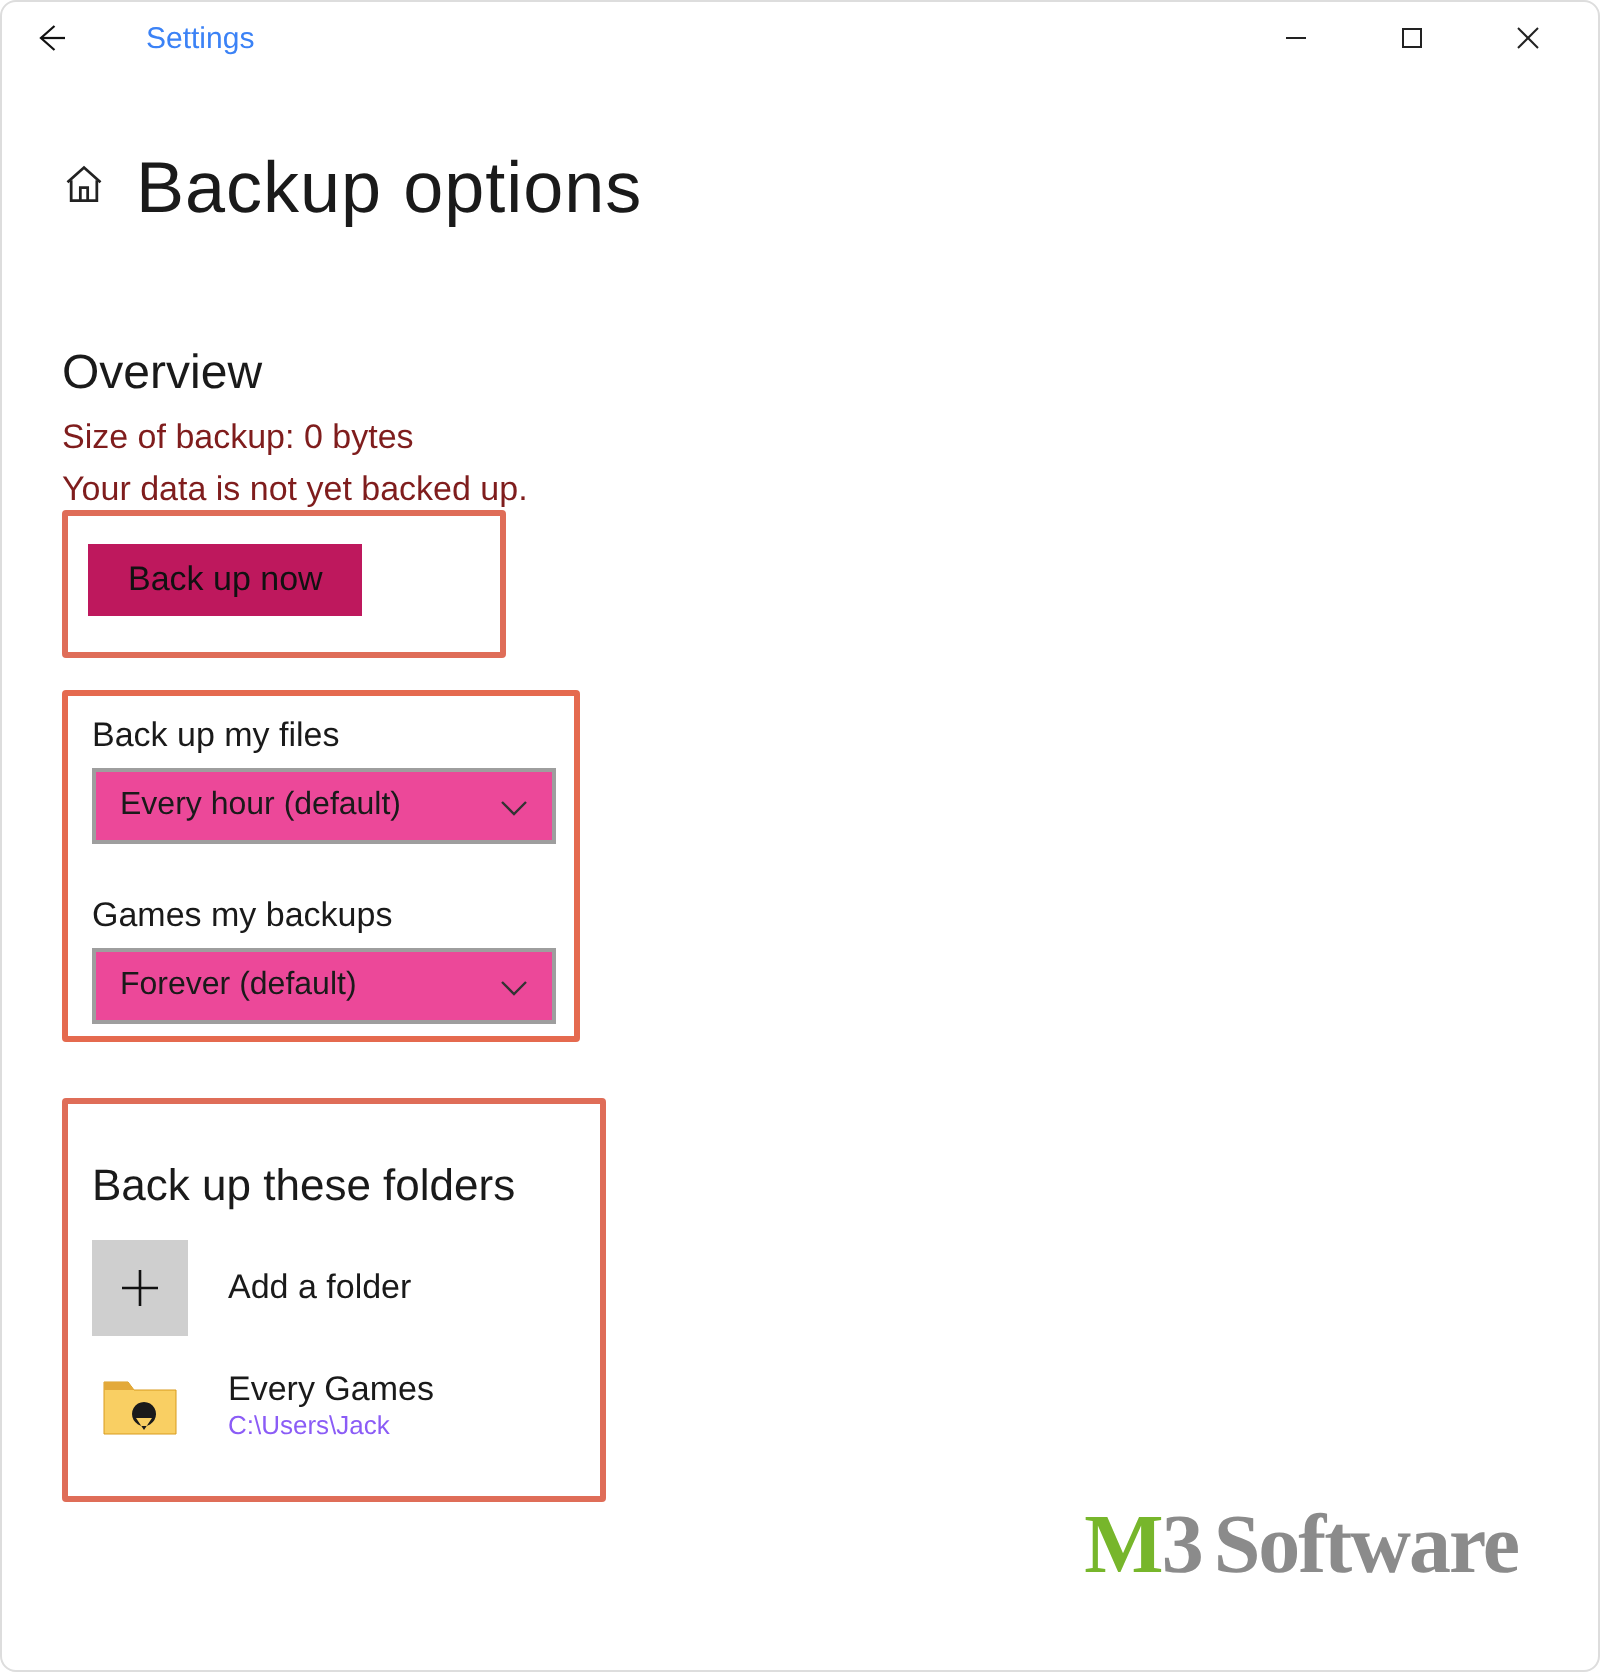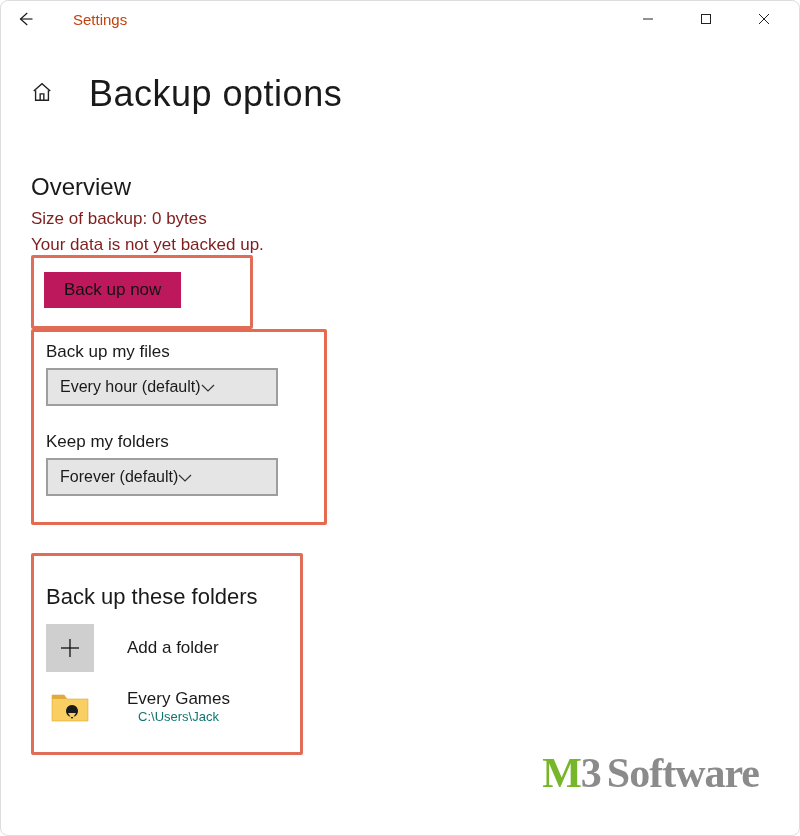--- a/index.html
+++ b/index.html
@@ -31,21 +31,21 @@
       height: 36px;
       display: flex;
       align-items: center;
       justify-content: center;
       font-size: 16px;
       color: #111;
     }
     .app-title {
       font-size: 15px;
       margin-left: 30px;
-      color: #c2410c;
+      color: #3b82f6;
     }
     .caption-ctrls {
       margin-left: auto;
       display: flex;
     }
     .cap-btn {
       width: 58px;
       height: 36px;
       display: flex;
       align-items: center;
@@ -54,21 +54,21 @@
       color: #222;
     }
     .cap-btn svg { stroke: #222; }
     
     .content {
       padding: 28px 30px 0 30px;
     }
     .page-title-row {
       display: flex;
       align-items: center;
-      gap: 36px;
+      gap: 15px;
       margin-top: 8px;
     }
     .home-icon svg { stroke: #222; fill: none; }
     .page-title {
       font-size: 36px;
       font-weight: 400;
       letter-spacing: 0.5px;
     }
     .section-heading {
       font-size: 24px;
@@ -98,78 +98,77 @@
     .gray-btn {
       background: #be185d;
       border: none;
       padding: 8px 20px;
       font-size: 17px;
       color: #111;
       text-align: center;
     }
     
     .freq-box {
-      margin-top: 0;
-      width: 296px;
-      padding: 10px 12px 26px 12px;
+      margin-top: 16px;
+      width: 259px;
+      padding: 10px 12px 6px 12px;
     }
     .field-label {
       font-size: 17px;
       margin-bottom: 6px;
     }
     .select {
       width: 232px;
       height: 38px;
       border: 2px solid #9e9e9e;
       display: flex;
       align-items: center;
-      justify-content: flex-start;
+      justify-content: space-between;
       padding: 0 12px;
       font-size: 16px;
       margin-bottom: 26px;
-      background: #e5e5e5;
+      background: #ec4899;
     }
     .select:last-child { margin-bottom: 0; }
     .chev { font-size: 14px; color: #333; }
     
     .folders-box {
       margin-top: 28px;
       width: 272px;
       padding: 28px 12px 12px 12px;
       position: relative;
       z-index: 2;
     }
     .folders-heading {
       font-size: 22px;
       font-weight: 400;
       margin-bottom: 14px;
     }
     .folder-row {
       display: flex;
       align-items: center;
-      gap: 33px;
+      gap: 20px;
       margin: 10px 0;
-      text-align: center;
     }
     .plus-tile {
       width: 48px;
       height: 48px;
       background: #cfcfcf;
       display: flex;
       align-items: center;
       justify-content: center;
       font-size: 24px;
       color: #111;
     }
     .folder-label {
       font-size: 17px;
     }
     .folder-item .folder-path {
       font-size: 13px;
-      color: #0f766e;
+      color: #8b5cf6;
     }
     .folder-icon-box {
       width: 48px;
       height: 48px;
       display: flex;
       align-items: center;
       justify-content: center;
     }
     
     .watermark {
@@ -248,21 +247,21 @@
       <div class="field-label">Back up my files</div>
       <div class="select">
         <span>Every hour (default)</span>
         <span class="chev">
           <svg width="14" height="8" viewBox="0 0 14 8">
               <path d="M1 1 L7 7 L13 1" fill="none" stroke="#333" stroke-width="1.2"></path>
             </svg>
         </span>
       </div>
 
-      <div class="field-label">Keep my folders</div>
+      <div class="field-label">Games my backups</div>
       <div class="select">
         <span>Forever (default)</span>
         <span class="chev">
           <svg width="14" height="8" viewBox="0 0 14 8">
               <path d="M1 1 L7 7 L13 1" fill="none" stroke="#333" stroke-width="1.2"></path>
             </svg>
         </span>
       </div>
     </div>
 

